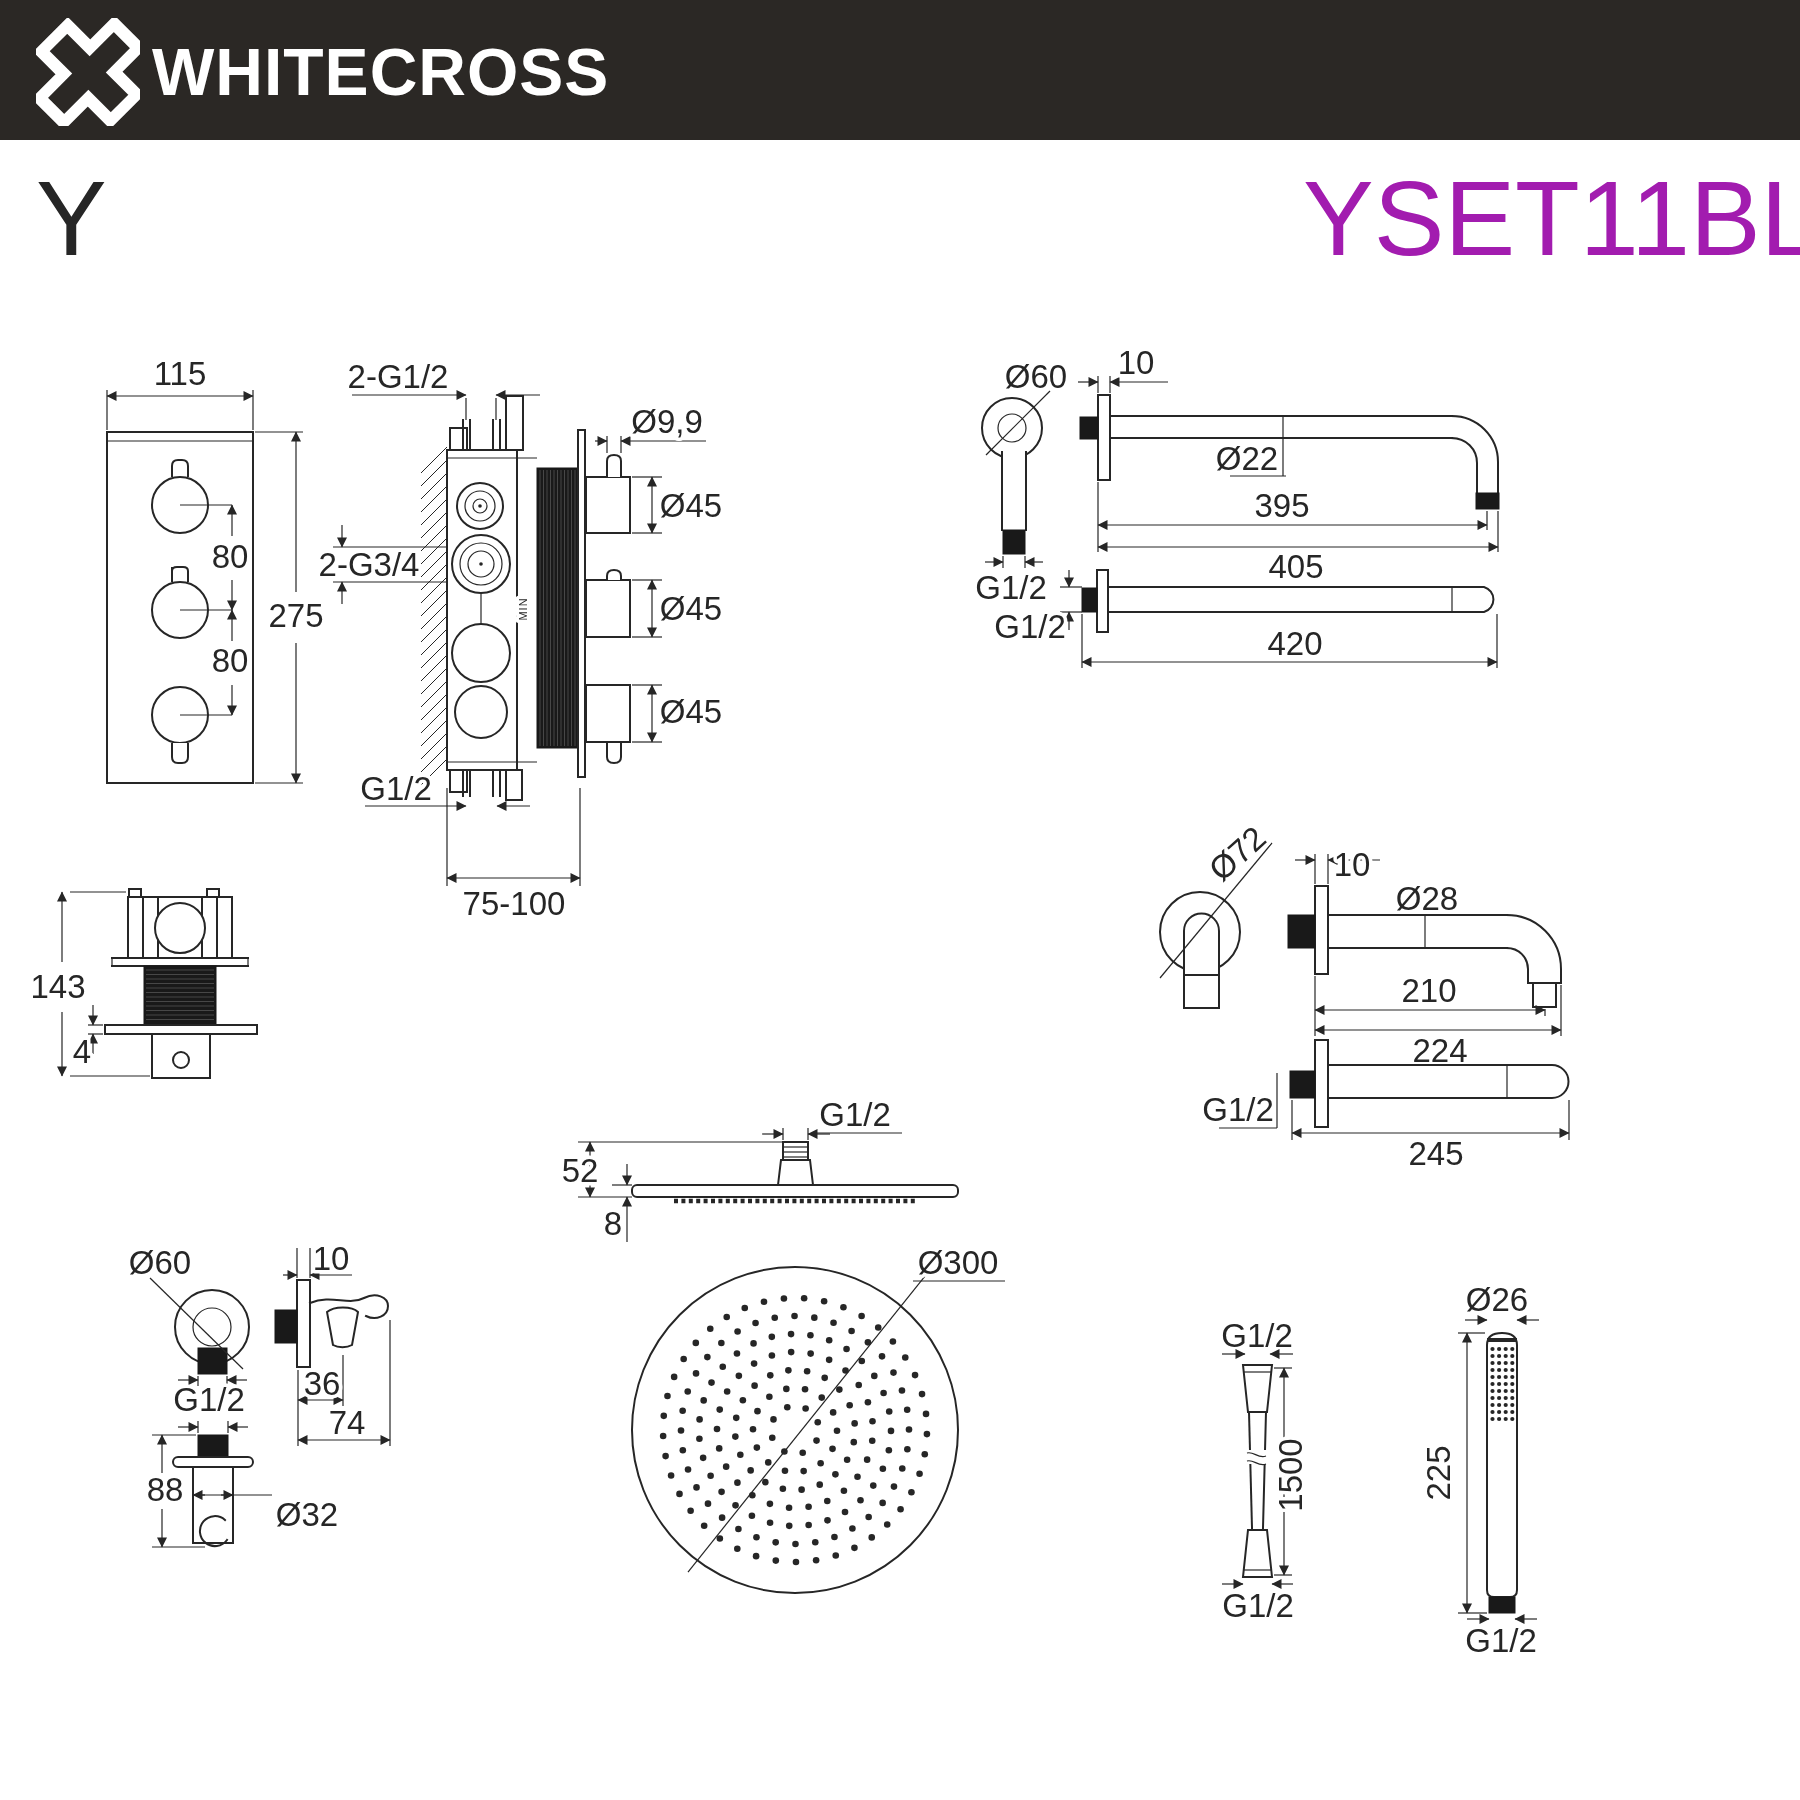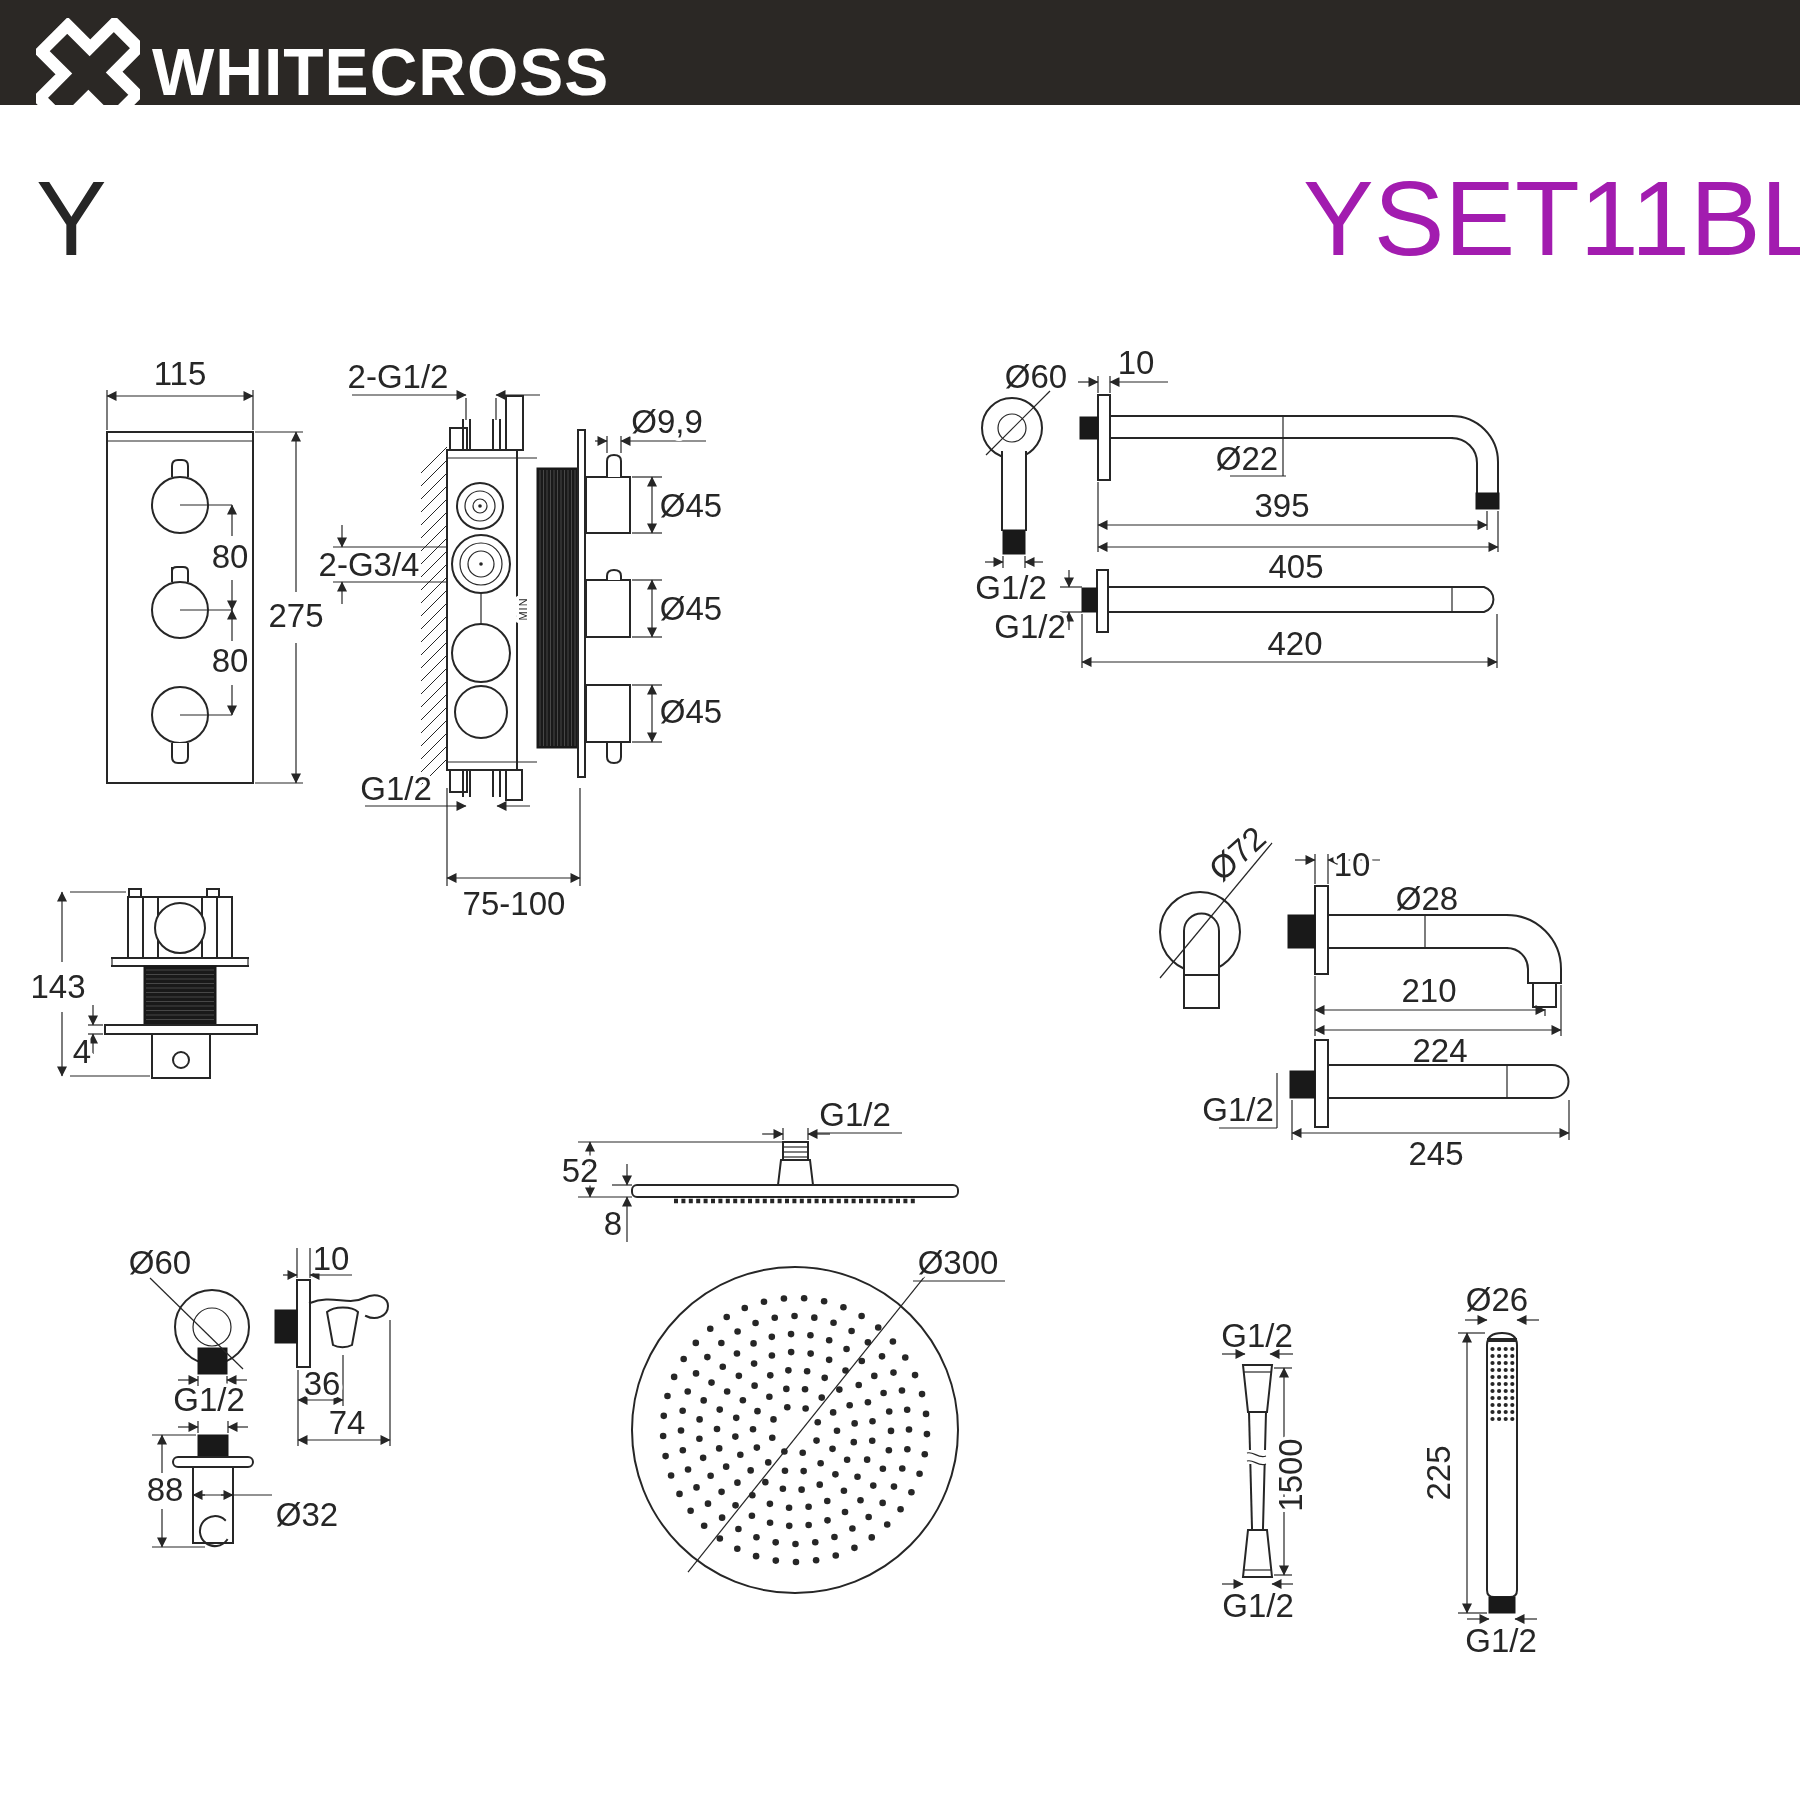--- a/index.html
+++ b/index.html
@@ -1,18 +1,18 @@
 <!DOCTYPE html>
 <html><head>
 <meta charset="utf-8">
 <style>
   html,body{margin:0;padding:0;background:#fff;}
   .page{position:relative;width:1800px;height:1800px;background:#fff;overflow:hidden;
         font-family:"Liberation Sans",sans-serif;}
-  .topbar{position:absolute;left:0;top:0;width:1800px;height:105px;background:#2B2825;z-index:2;}
+  .topbar{position:absolute;left:0;top:0;width:1800px;height:140px;background:#2B2825;z-index:2;}
   .brand-row{position:absolute;left:36px;top:18px;display:flex;align-items:center;gap:12px;}
   .brand-text{color:#FFFFFF;font-size:66px;font-weight:bold;letter-spacing:1px;line-height:104px;}
   .title-series{position:absolute;left:36px;top:158px;font-size:106px;color:#262626;z-index:2;}
   .title-model{position:absolute;left:1303px;top:158px;font-size:106px;color:#a21caf;z-index:2;}
   svg.art{position:absolute;left:0;top:0;z-index:1;}
   .ln{stroke:#262626;stroke-width:2;fill:none;stroke-linecap:square;}
   .lnw{stroke:#262626;stroke-width:2;fill:#fff;}
   .tn{stroke:#262626;stroke-width:1.2;fill:none;}
   .blk{fill:#191919;stroke:#191919;}
   .t{font-family:"Liberation Sans",sans-serif;font-size:33px;fill:#262626;text-anchor:middle;

